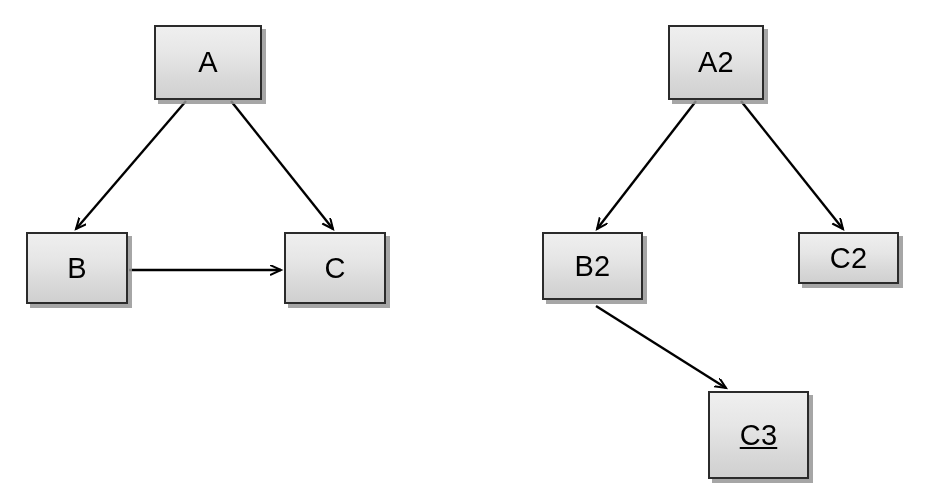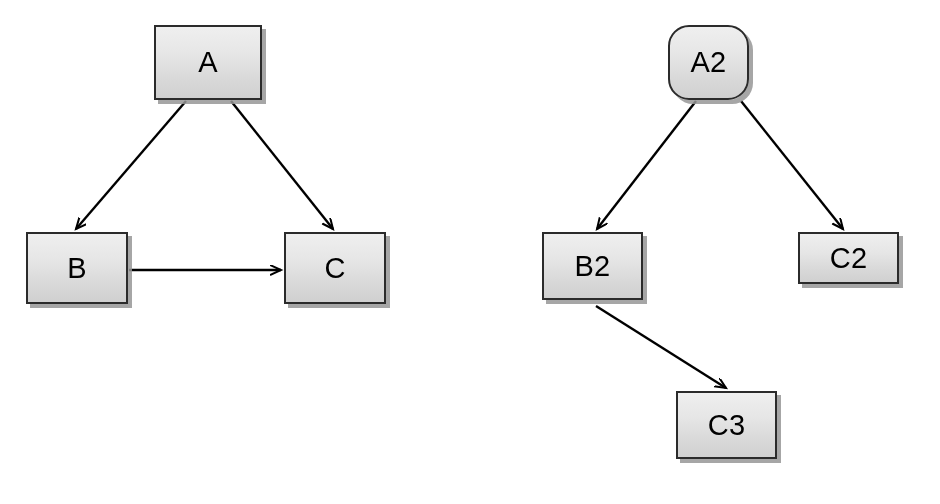--- a/index.html
+++ b/index.html
@@ -69,27 +69,27 @@
   <div id="nodes-group">
       <div class="node" style="left: 154px; top: 25px; width: 108px; height: 75px;">
         <span class="node-label">A</span>
       </div>
       <div class="node" style="left: 26px; top: 232px; width: 102px; height: 72px;">
         <span class="node-label">B</span>
       </div>
       <div class="node" style="left: 284px; top: 232px; width: 102px; height: 72px;">
         <span class="node-label">C</span>
       </div>
-      <div class="node" style="left: 668px; top: 25px; width: 81px; height: 75px; border-radius: 21px;">
+      <div class="node" style="left: 668px; top: 25px; width: 96px; height: 75px;">
         <span class="node-label">A2</span>
       </div>
       <div class="node" style="left: 542px; top: 232px; width: 101px; height: 68px;">
         <span class="node-label">B2</span>
       </div>
       <div class="node" style="left: 798px; top: 232px; width: 101px; height: 52px;">
         <span class="node-label">C2</span>
       </div>
-      <div class="node" style="left: 676px; top: 391px; width: 101px; height: 68px;">
+      <div class="node" style="left: 708px; top: 391px; width: 101px; height: 88px; text-decoration: underline;">
         <span class="node-label">C3</span>
       </div>
     </div>
 
 </div>
 
 </body></html>

